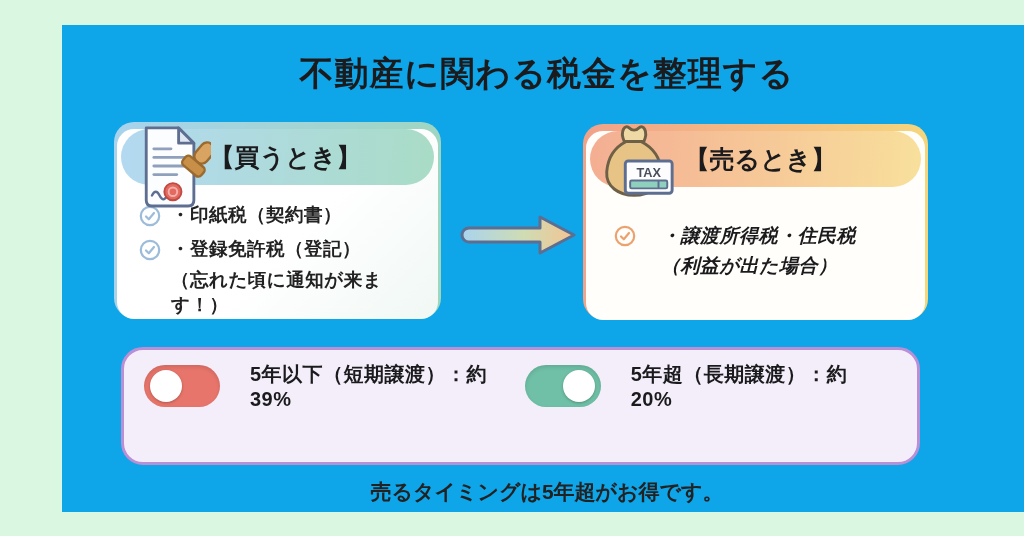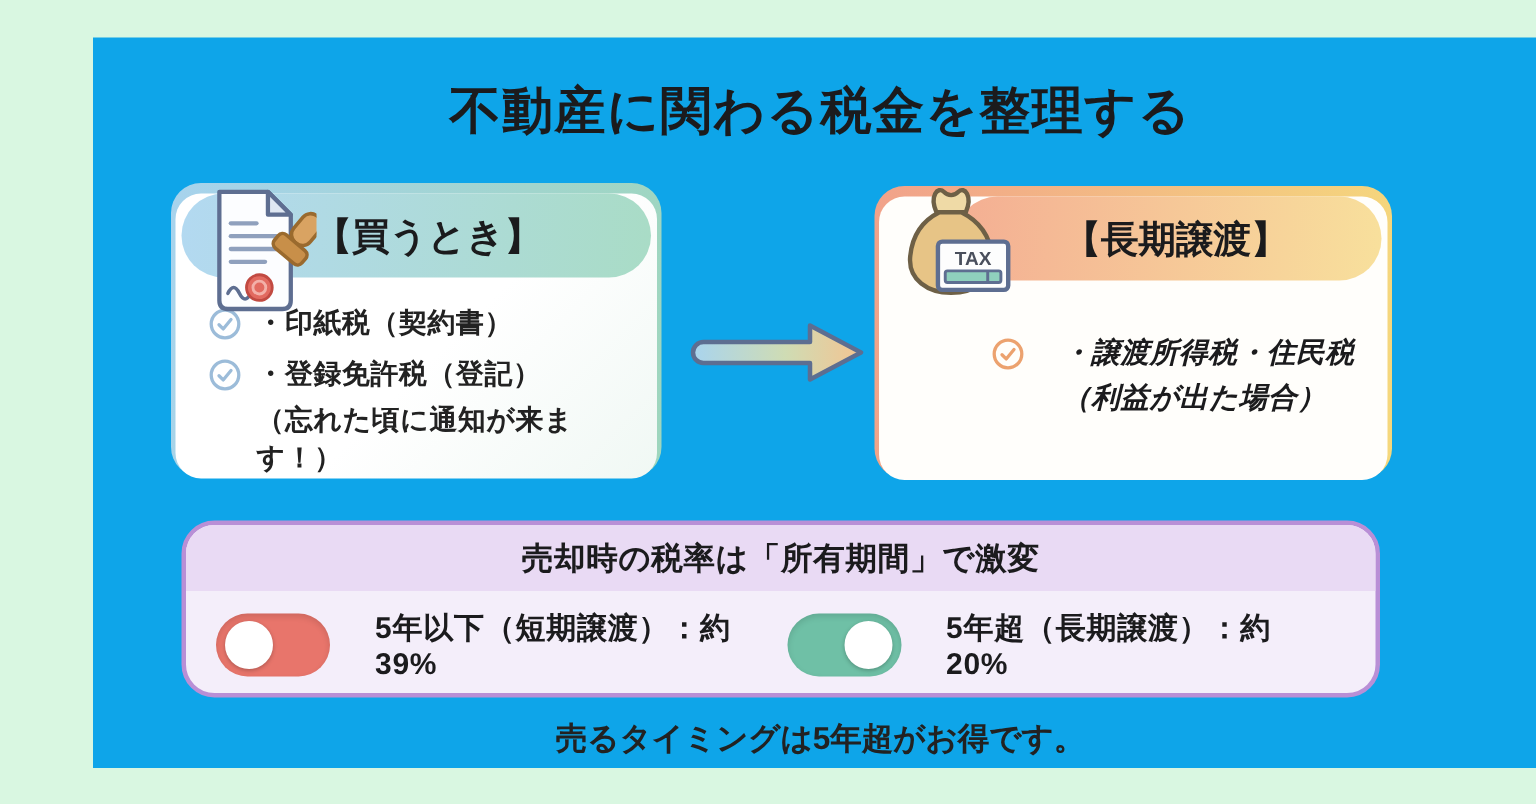--- a/index.html
+++ b/index.html
@@ -24,21 +24,21 @@
   
   .card-wrap { position:absolute; border-radius:20px; padding:3px; }
   .card-wrap.buy  { left:52px;  top:97px; width:327px; height:196px;
     background:linear-gradient(100deg,#a7d3ed,#9ed6bd); }
   .card-wrap.sell { left:521px; top:99px; width:345px; height:195px;
     background:linear-gradient(95deg,#f1a28a,#f5d87c); }
   .card-inner {
     position:relative; width:100%; height:100%; border-radius:17px;
   }
   .card-inner.buy  { background:linear-gradient(135deg,#ffffff 55%,#f0f8f4); }
-  .card-inner.sell { background:#fffefb;padding-left:47px; }
+  .card-inner.sell { background:#fffefb; }
   .pill-header {
     margin:4px; height:56px; border-radius:28px;
     display:flex; align-items:center; justify-content:center;
     font-size:25px; font-weight:800; color:#1b1b1d;
   }
   .pill-header.buy  { background:linear-gradient(95deg,#b3d9f1,#a9dcc6); padding-left:16px; }
   .pill-header.sell { background:linear-gradient(95deg,#f4ae93,#f8e09c); padding-left:10px; }
   .corner-icon { position:absolute; z-index:3; }
   .corner-icon.doc { left:14px; top:-7px; }
   .corner-icon.bag { left:10px; top:-13px; }
@@ -157,36 +157,35 @@
         <span class="corner-icon bag">
           <svg width="82" height="90" viewBox="0 0 84 92">
             <path d="M29 24 c-5 -11 1 -18 5 -14 c3 3 7 3 10 0 c4 -4 10 3 5 14 Z" fill="#efdaa6" stroke="#6e6046" stroke-width="3" stroke-linejoin="round"></path>
             <path d="M31 24 h15 c14 7 20 18 21 31 c1 15 -12 24 -28 24 c-16 0 -29 -9 -28 -24 c1 -13 6 -24 20 -31 Z" fill="#e7c486" stroke="#6e6046" stroke-width="3" stroke-linejoin="round"></path>
             <rect x="30" y="44" width="48" height="33" rx="3" fill="#fdfdfd" stroke="#5e6e91" stroke-width="3"></rect>
             <text x="54" y="60" font-size="13" font-weight="bold" fill="#4a4f5c" text-anchor="middle">TAX</text>
             <rect x="35" y="64" width="38" height="8" rx="1.5" fill="#8fd0bd" stroke="#5e6e91" stroke-width="2"></rect>
             <line x1="64" y1="64" x2="64" y2="72" stroke="#5e6e91" stroke-width="2"></line>
           </svg>
         </span>
-        <div class="pill-header sell">【長期譲渡】</div>
+        <div class="pill-header sell">【売るとき】</div>
         <div class="sell-body">
           <svg class="check-ic orange" style="margin-top:4px" viewBox="0 0 22 22">
               <circle cx="11" cy="11" r="9.2" fill="none" stroke="currentColor" stroke-width="2.2"></circle>
               <path d="M7 11.5 l2.8 2.8 L15 8" fill="none" stroke="currentColor" stroke-width="2.2" stroke-linecap="round" stroke-linejoin="round"></path>
             </svg>
           <div class="lines">
             <div>・譲渡所得税・住民税</div>
             <div>（利益が出た場合）</div>
           </div>
         </div>
       </div>
     </div>
 
     <div class="period-card">
-      <div class="period-header">売却時の税率は「所有期間」で激変</div>
       <div class="period-body">
         <div class="toggle-group">
           <div class="toggle off" style="background:#e8756b">
             <div class="knob"></div>
           </div>
           <span class="toggle-label">5年以下（短期譲渡）：約39%</span>
         </div>
         <div class="toggle-group">
           <div class="toggle on" style="background:#6fc0a6">
             <div class="knob"></div>

